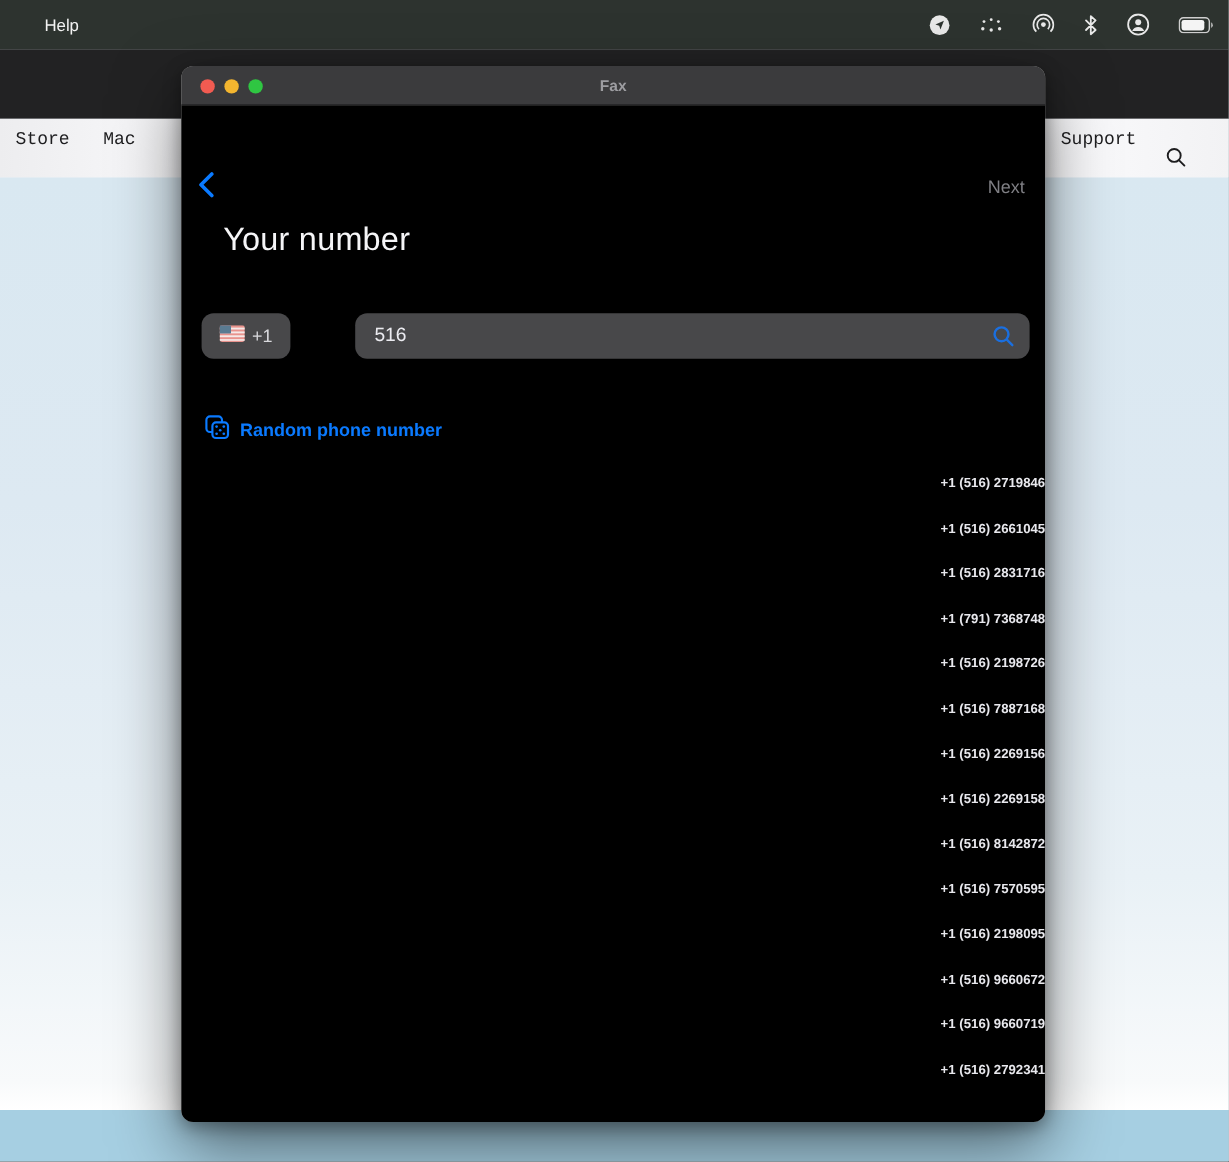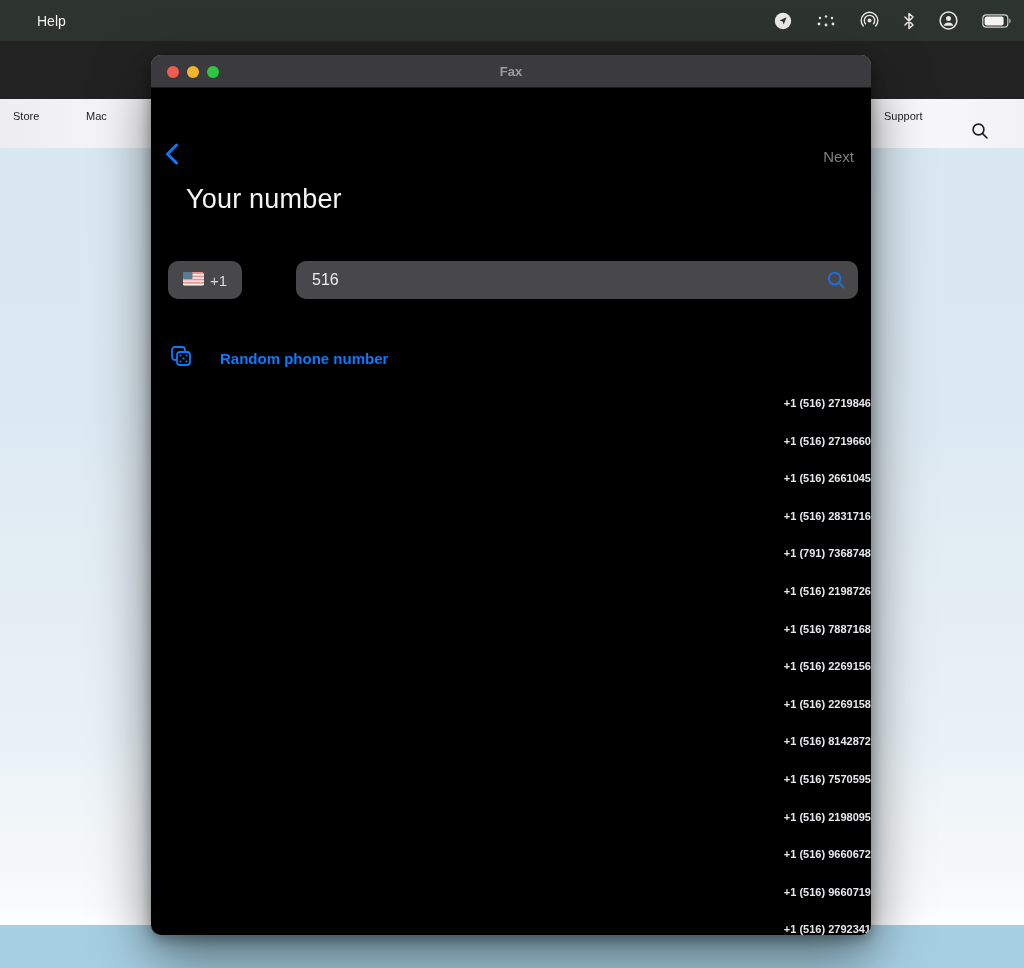--- a/index.html
+++ b/index.html
@@ -17,21 +17,21 @@
 
   
   .darkband { position:absolute; left:0; top:41px; width:1024px; height:58px;
     background:#222223; z-index:1; }
 
   
   .sitenav { position:absolute; left:0; top:99px; width:1024px; height:49px;
     background:linear-gradient(90deg,#ededef 0%,#fbfbfd 18%,#ffffff 50%,#fbfbfd 85%,#f2f2f4 100%);
     z-index:1; }
   .navitem { position:absolute; top:0; height:34px; display:flex; align-items:center;
-    color:#1d1d1f; font-size:11px; }
+    color:#1d1d1f; font-size:15px;font-family:Liberation Mono, monospace; }
   .nav-store { left:13px; }
   .nav-mac { left:86px; }
   .nav-support { left:884px; }
   .nav-search { left:971px; top:15px; }
 
   
   .pagebg { position:absolute; left:0; top:148px; width:1024px; height:777px;
     background:linear-gradient(180deg,#d9e8f1 0%,#dde9f2 35%,#e9f1f6 75%,#f8fafb 97%,#ffffff 100%);
     z-index:1; }
   .bottomband { position:absolute; left:0; top:925px; width:1024px; height:43px;
@@ -68,21 +68,21 @@
     display:flex; align-items:center; justify-content:center; gap:6px;
     color:#d9d9dd; font-size:15px; cursor:pointer; }
   .phonefield { flex:1; height:38px; background:#48484a; border-radius:10px;
     position:relative; display:flex; align-items:center;margin-left:44px; }
   .phonefield input { background:transparent; border:none; outline:none;
     color:#ebebf0; font-size:16px; padding-left:16px; width:85%;
     font-family:"Liberation Sans","DejaVu Sans",sans-serif; }
   .searchicon-input { position:absolute; right:12px; top:9px; }
 
   .randomrow { position:absolute; left:19px; top:257px; display:flex;
-    align-items:center; gap:28px; cursor:pointer; }
+    align-items:center; gap:8px; cursor:pointer; }
   .randomrow .rlabel { color:#0a7aff; font-size:15px; font-weight:600; }
 
   .numlist { position:absolute; left:0; top:297px; width:100%;
     list-style:none; }
   .numlist li { height:37.6px; line-height:37.6px; padding-left:19px;
     color:#e8e8ed; font-size:11px; font-weight:600; cursor:pointer;text-align:right; }
 </style>
 </head>
 <body>
 
@@ -211,21 +211,20 @@
               <circle cx="16.5" cy="16.5" r="1.1"></circle>
           </g>
         </svg>
       </span>
       <span class="rlabel">Random phone number</span>
     </div>
 
     <ul class="numlist">
 
     <li>+1 (516) 2719846</li>
-        <li>+1 (516) 2719660</li>
         <li>+1 (516) 2661045</li>
         <li>+1 (516) 2831716</li>
         <li>+1 (791) 7368748</li>
         <li>+1 (516) 2198726</li>
         <li>+1 (516) 7887168</li>
         <li>+1 (516) 2269156</li>
         <li>+1 (516) 2269158</li>
         <li>+1 (516) 8142872</li>
         <li>+1 (516) 7570595</li>
         <li>+1 (516) 2198095</li>

